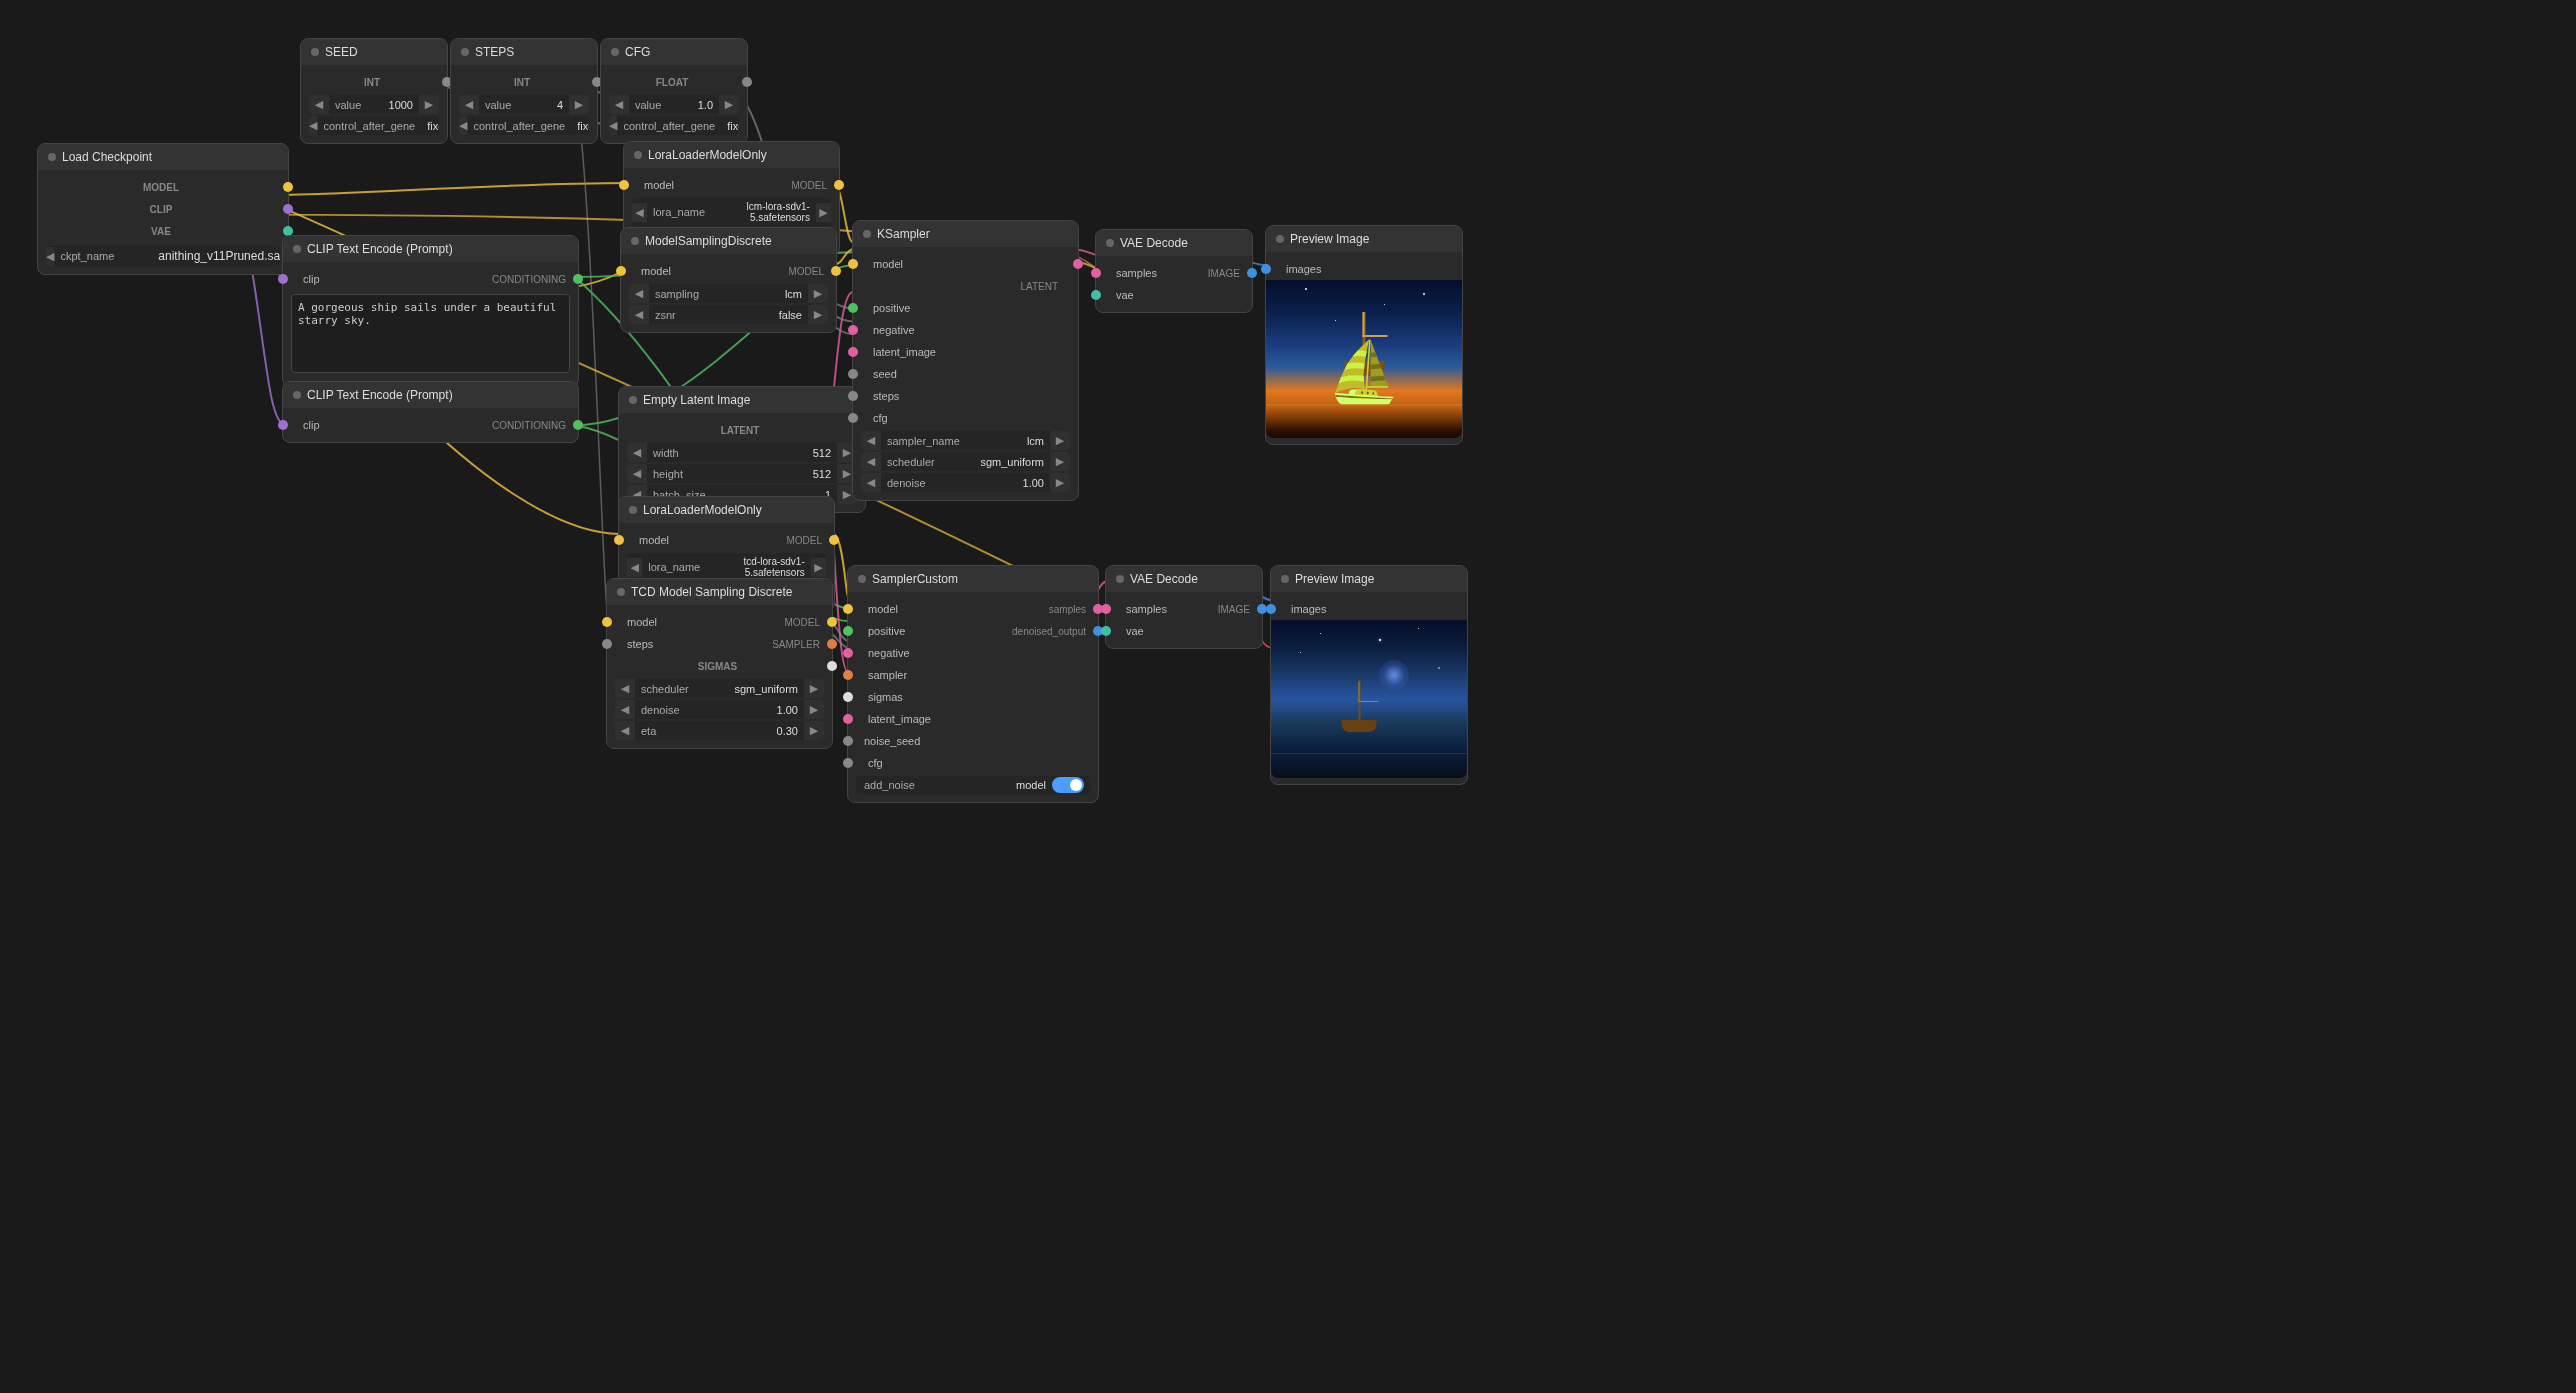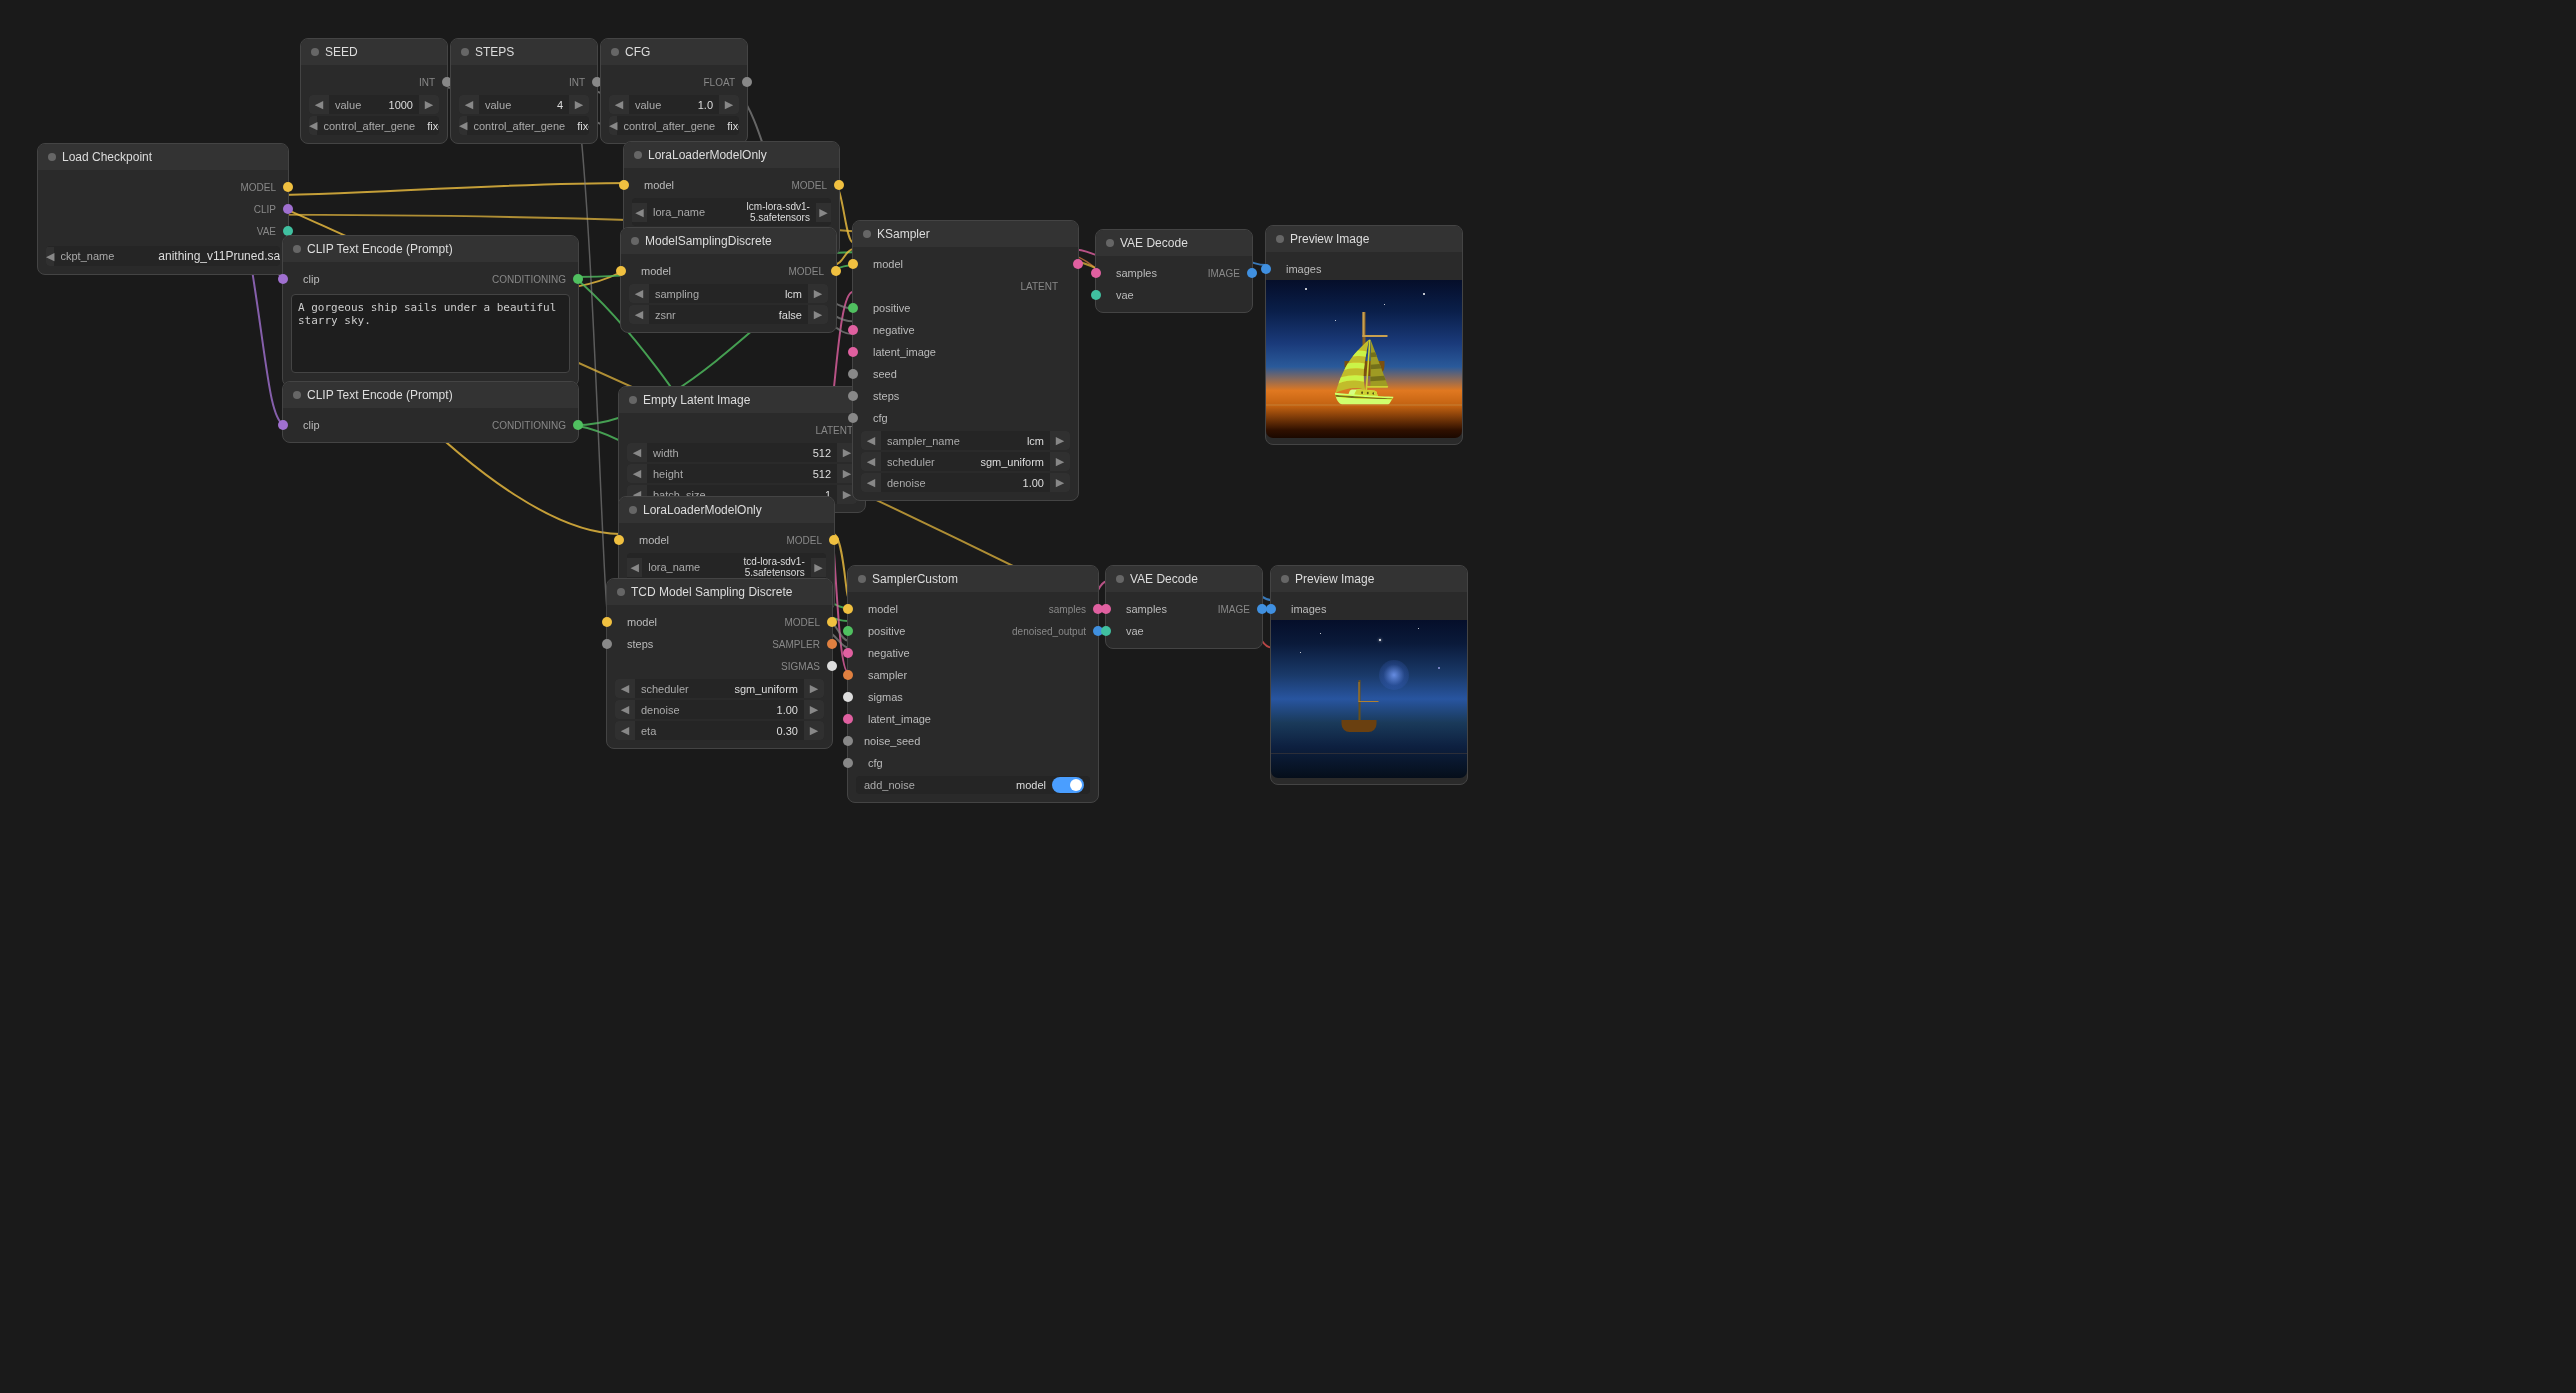--- a/index.html
+++ b/index.html
@@ -45,21 +45,22 @@
     .node-row {
       display: flex;
       align-items: center;
       padding: 2px 8px;
       min-height: 22px;
       font-size: 11px;
       color: #bbb;
       position: relative;
     }
     .node-row.port-right {
-      justify-content: flex-end;
+      justify-content: center;
+      font-weight: bold;
     }
     .node-row.port-both {
       justify-content: space-between;
     }
     .port {
       width: 10px; height: 10px;
       border-radius: 50%;
       display: inline-block;
       flex-shrink: 0;
     }

